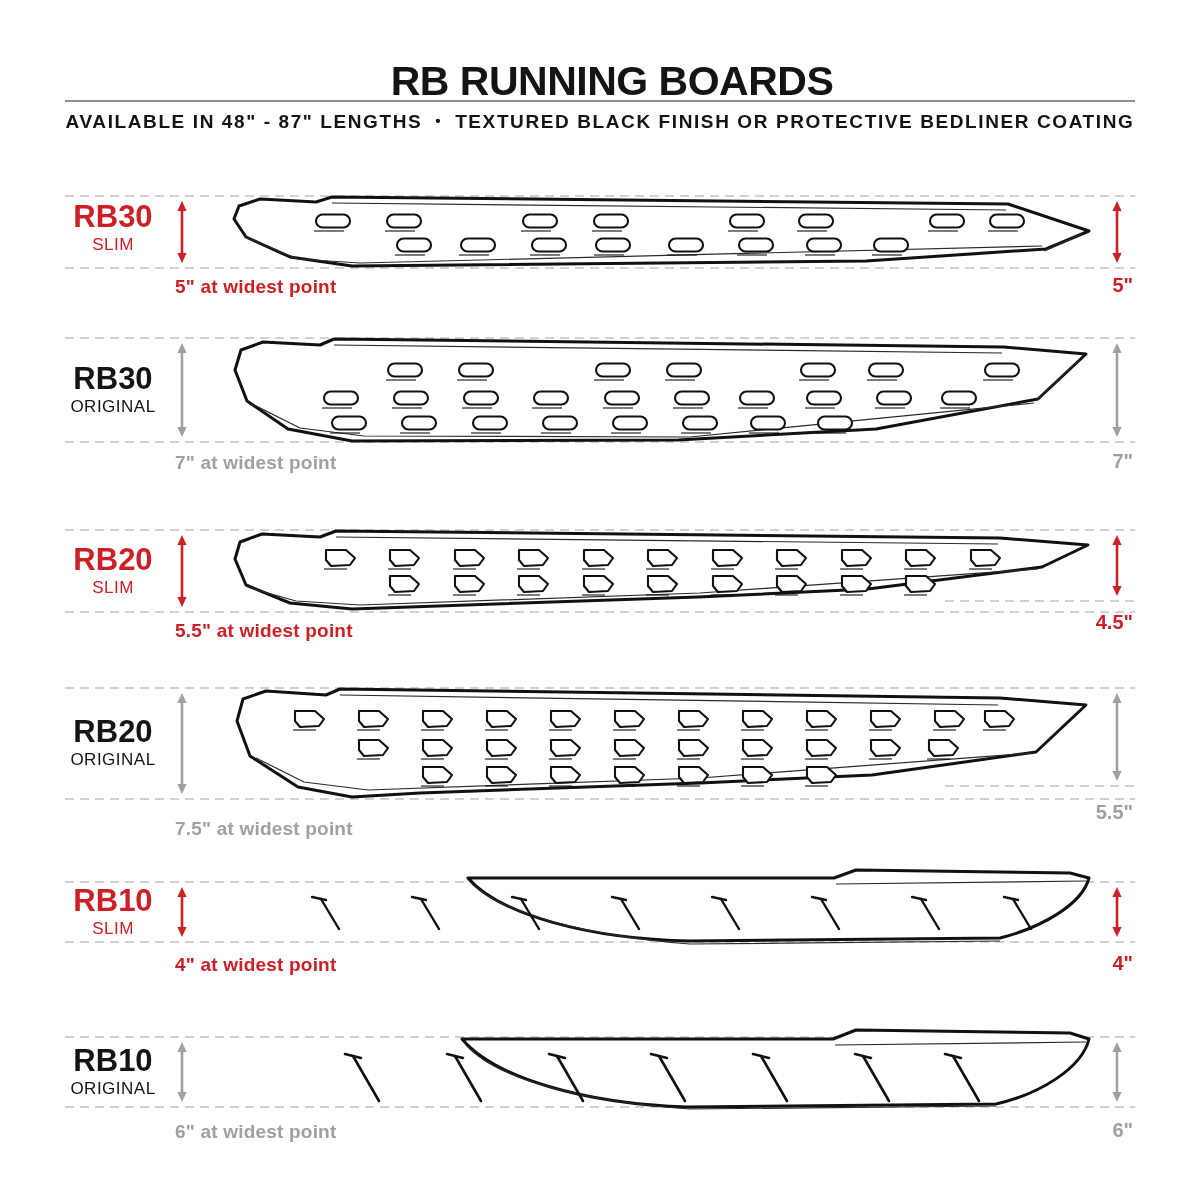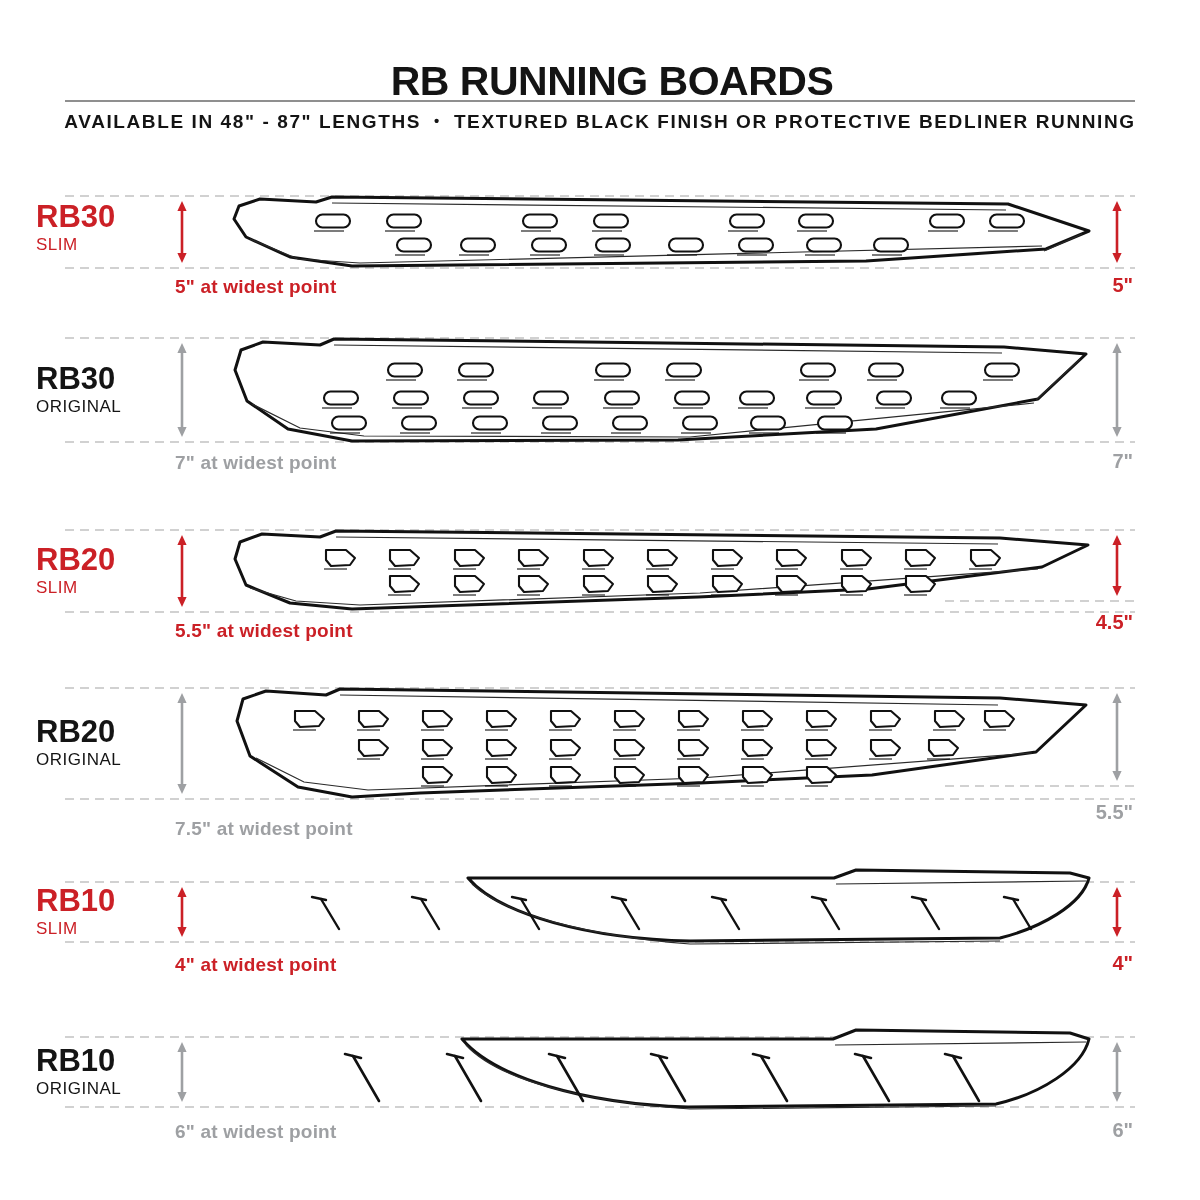--- a/index.html
+++ b/index.html
@@ -5,33 +5,33 @@
   html,body{margin:0;padding:0;background:#ffffff;}
   .page{position:relative;width:1200px;height:1200px;background:#ffffff;overflow:hidden;
         font-family:"Liberation Sans",sans-serif;color:#141414;}
   .title{position:absolute;top:46px;left:0;width:100%;margin:12px;text-align:center;
          font-size:41px;font-weight:bold;letter-spacing:-0.5px;color:#141414;}
   .rule{position:absolute;top:100px;left:65px;right:65px;height:2px;background:#8f8f8f;}
   .subtitle{position:absolute;top:111px;left:0;width:100%;margin:0;text-align:center;
             font-size:19px;font-weight:bold;letter-spacing:1.6px;color:#141414;white-space:nowrap;}
   .subtitle .dot{margin:0 13px;font-size:15px;vertical-align:2px;}
   svg#diagram{position:absolute;left:0;top:0;}
-  .model-label{position:absolute;left:36px;width:170px;text-align:left;line-height:1;}
+  .model-label{position:absolute;left:28px;width:170px;text-align:center;line-height:1;}
   .model-label .model{font-size:31px;font-weight:bold;line-height:34px;}
   .model-label .variant{font-size:17px;font-weight:normal;letter-spacing:0.5px;line-height:21px;}
   .width-note{position:absolute;left:175px;font-size:19px;font-weight:bold;letter-spacing:0.2px;white-space:nowrap;}
   .end-dim{position:absolute;left:1033px;width:100px;text-align:right;font-size:20px;font-weight:bold;}
 </style>
 </head>
 <body>
 
 <div class="page">
   <h1 class="title">RB RUNNING BOARDS</h1>
   <div class="rule"></div>
-  <p class="subtitle"><span>AVAILABLE IN 48" - 87" LENGTHS</span><span class="dot">•</span><span>TEXTURED BLACK FINISH OR PROTECTIVE BEDLINER RUNNING</span></p>
+  <p class="subtitle"><span>AVAILABLE IN 48" - 87" LENGTHS</span><span class="dot">•</span><span>TEXTURED BLACK FINISH OR PROTECTIVE BEDLINER COATING</span></p>
 
   <svg id="diagram" width="1200" height="1200" viewBox="0 0 1200 1200">
       <g>
         <line x1="65" y1="196" x2="1135" y2="196" stroke="#C2C2C2" stroke-width="1.6" stroke-dasharray="9 6"></line>
         <line x1="65" y1="268" x2="1135" y2="268" stroke="#C2C2C2" stroke-width="1.6" stroke-dasharray="9 6"></line>
         <g>
           <path d="M332,197 L1008,204 L1089,231 L1046,249 L866,261 L352,266 L290,257 L246,237 L234,219 L239,206 L260,199 L316,202 L332,197 Z" fill="#ffffff" stroke="#111111" stroke-width="3" stroke-linejoin="round"></path>
           <path d="M250,239 L298,259 L360,263 L1042,246" fill="none" stroke="#2a2a2a" stroke-width="1.2"></path>
           <path d="M332,203 L1006,210" fill="none" stroke="#2a2a2a" stroke-width="1.2"></path>
           <path d="M1082,234 L1044,251" fill="none" stroke="#2a2a2a" stroke-width="1.2"></path>

